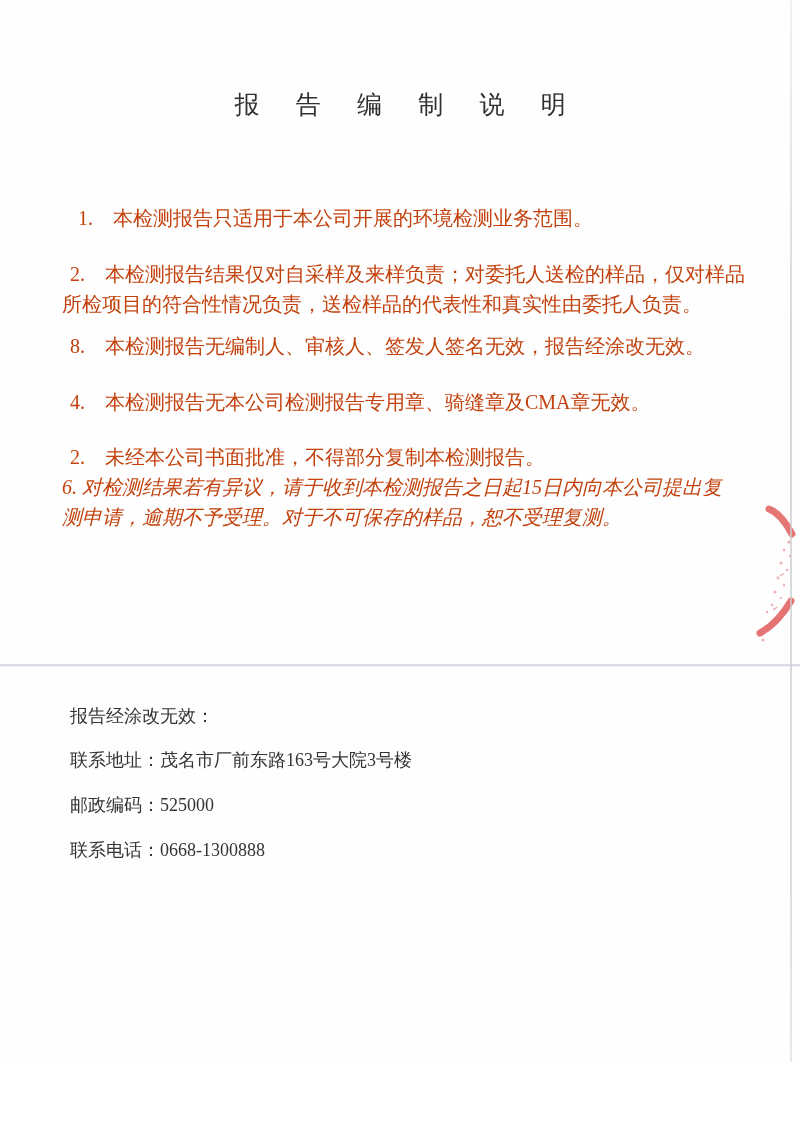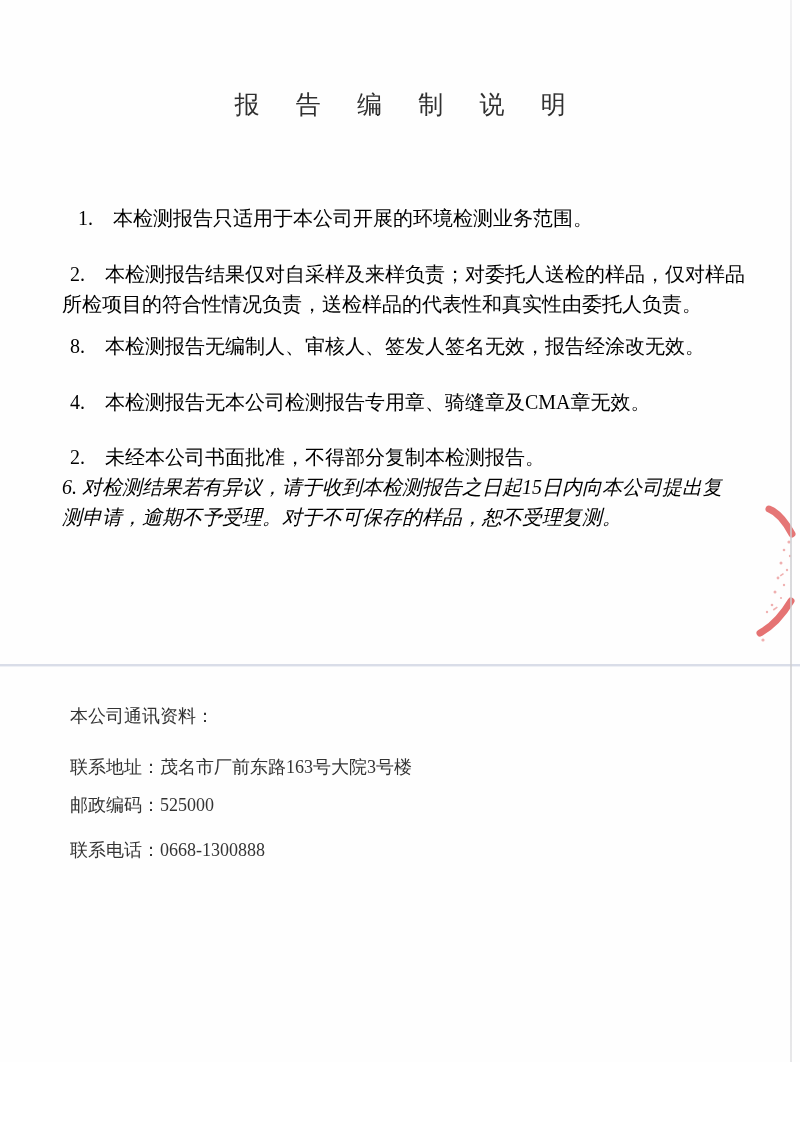--- a/index.html
+++ b/index.html
@@ -28,21 +28,21 @@
     text-indent: 15px;
     color: #303030;
   }
   .item {
     position: absolute;
     left: 62px;
     width: 684px;
     font-size: 20px;
     line-height: 30px;
     white-space: pre-line;
-    color: #000000;
+    color: #c2410c;
   }
   .idt16 { text-indent: 16px; }
   .idt8  { text-indent: 8px; }
   .idt0  { text-indent: 0; }
   .i0 { top: 183px; }
   .i1 { top: 239px; }
   .i2 { top: 311px; }
   .i3 { top: 367px; }
   .i4 { top: 422px; }
   .i5 { top: 452px; font-style: italic; }
@@ -58,21 +58,21 @@
   }
   .contact-line {
     position: absolute;
     left: 70px;
     width: 660px;
     font-size: 18px;
     line-height: 26px;
     color: #333333;
   }
   .c0 { top: 703px; }
-  .c1 { top: 747px; margin-top: 7px; }
+  .c1 { top: 747px; }
   .c2 { top: 792px; }
   .c3 { top: 837px; }
   .edge-shadow {
     position: absolute;
     left: 790px;
     top: 0;
     width: 2px;
     height: 1118px;
     background: linear-gradient(#ededef 0%, #cccccf 30%, #cfcfd2 75%, #e4e4e6 100%);
     opacity: 0.75;
@@ -96,21 +96,21 @@
   <p class="item i1 idt8">2.　本检测报告结果仅对自采样及来样负责；对委托人送检的样品，仅对样品
 所检项目的符合性情况负责，送检样品的代表性和真实性由委托人负责。</p>
   <p class="item i2 idt8">8.　本检测报告无编制人、审核人、签发人签名无效，报告经涂改无效。</p>
   <p class="item i3 idt8">4.　本检测报告无本公司检测报告专用章、骑缝章及CMA章无效。</p>
   <p class="item i4 idt8">2.　未经本公司书面批准，不得部分复制本检测报告。</p>
   <p class="item i5 idt0">6. 对检测结果若有异议，请于收到本检测报告之日起15日内向本公司提出复
 测申请，逾期不予受理。对于不可保存的样品，恕不受理复测。</p>
 
   <div class="divider"></div>
 
-  <div class="contact-line c0">本公司通讯资料：</div>
+  <div class="contact-line c0">报告经涂改无效：</div>
   <div class="contact-line c1">联系地址：茂名市厂前东路163号大院3号楼</div>
   <div class="contact-line c2">邮政编码：525000</div>
   <div class="contact-line c3">联系电话：0668-1300888</div>
 
   <svg class="seal" viewBox="0 0 55 160" xmlns="http://www.w3.org/2000/svg">
     <g stroke="#df5454" fill="none" stroke-linecap="round">
       <path d="M 24 9 C 32 12 40 21 47 34" stroke-width="7" opacity="0.8"></path>
       <path d="M 15 133 C 26 127 37 116 46 101" stroke-width="7" opacity="0.82"></path>
     </g>
     <g fill="#df5454" opacity="0.45">

